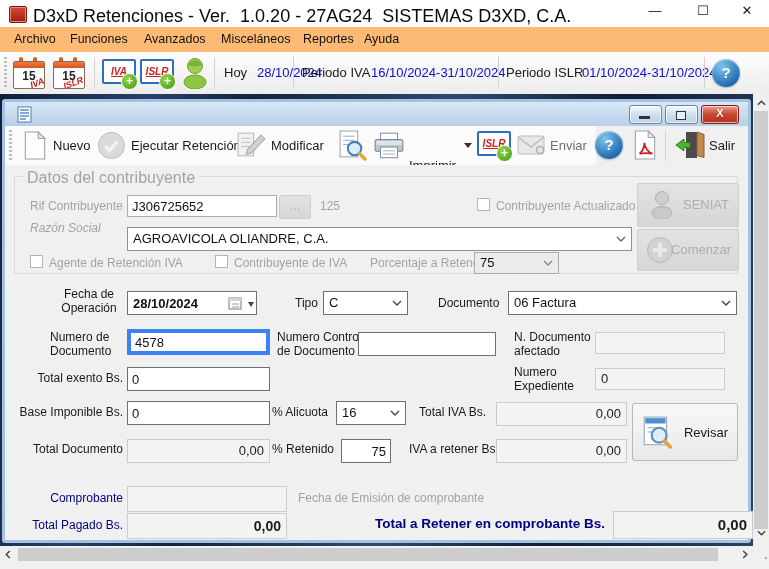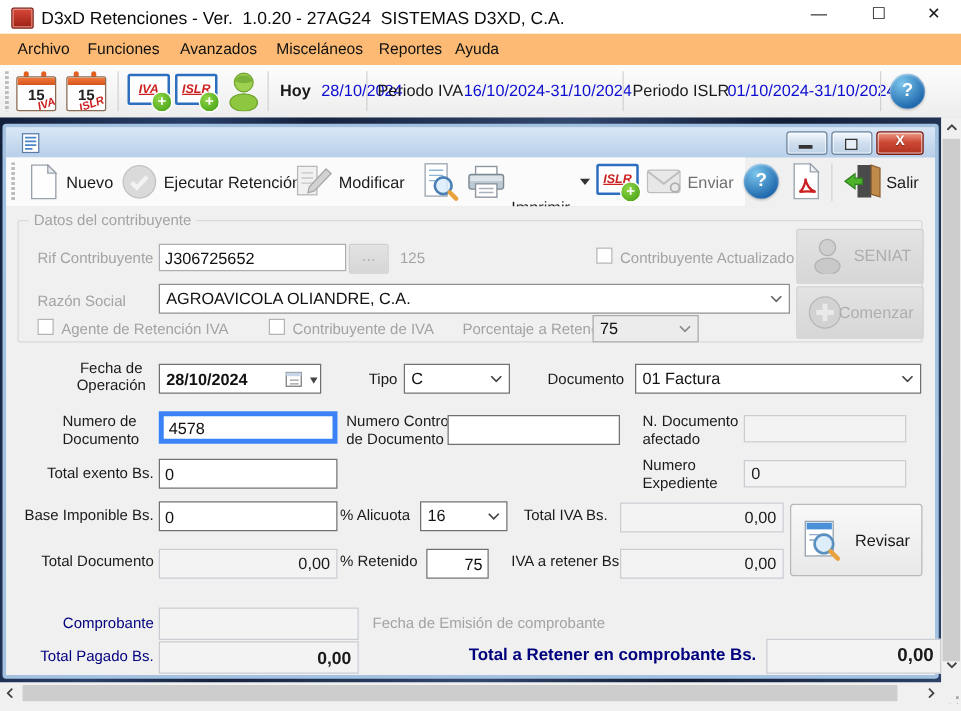--- a/index.html
+++ b/index.html
@@ -4,21 +4,21 @@
 <style>
   html,body{margin:0;padding:0;}
   body{width:769px;height:569px;position:relative;overflow:hidden;
        font-family:"Liberation Sans",sans-serif;background:#f0f0f0;
        outline:1px solid #7a7a7a;}
   .abs{position:absolute;}
   
   .titlebar{left:0;top:0;width:769px;height:27px;background:#ffffff;}
   .app-ico{left:9px;top:6px;width:16px;height:15px;background:linear-gradient(#d8493a,#9c2014);
            border:1px solid #7e1a10;border-radius:2px;box-shadow:inset 0 0 0 1px #e8887d;}
-  .wtitle{left:33px;top:6px;font-size:14px;color:#0a0a0a;white-space:pre;}
+  .wtitle{left:33px;top:6px;font-size:18px;color:#0a0a0a;white-space:pre;}
   .wbtn{width:34px;height:22px;top:0;text-align:center;line-height:22px;font-size:13px;color:#1a1a1a;}
   
   .menubar{left:0;top:27px;width:769px;height:25px;background:#fdba74;}
   .mitem{top:5px;font-size:12.5px;color:#111;}
   
   .toolbar{left:0;top:52px;width:769px;height:42px;background:linear-gradient(#fdfdfd,#ededed);
            border-bottom:1px solid #d9d9d9;}
   .grip{width:3px;background:repeating-linear-gradient(to bottom,#bdbdbd 0 2px,transparent 2px 4px);}
   .tsep{width:1px;background:#d2d2d2;}
   .tlabel{font-size:13px;color:#1a1a1a;}
@@ -65,21 +65,21 @@
   .cb-label.dis{color:#6e6e6e;}
   .dd-arrow{width:0;height:0;border-left:4px solid transparent;border-right:4px solid transparent;
             border-top:5px solid #333;}
   
   .form{left:0;top:63px;width:743px;height:375px;background:#f0f0f0;}
   .lbl{font-size:12px;color:#1a1a1a;}
   .lbl.gray{color:#a3a3a3;}
   .lbl.navy{color:#00007d;}
   .rlbl{text-align:right;}
   .groupbox{border:1px solid #d9d9d9;border-radius:2px;}
-  .gtitle{position:absolute;left:8px;top:-8px;background:#f0f0f0;padding:0 4px;font-size:12px;color:#a3a3a3;}
+  .gtitle{position:absolute;left:8px;top:-8px;background:#f0f0f0;padding:0 4px;font-size:16px;color:#a3a3a3;}
   .tbox{background:#fff;border:1px solid #8f8f8f;font-size:13px;color:#111;padding:0 4px;
         box-sizing:border-box;outline:none;font-family:"Liberation Sans",sans-serif;}
   .tbox.soft{border-color:#abadb3;}
   .tbox.focus{border:4px solid #3b82f6;}
   .dbox{background:#f3f3f3;border:1px solid #c9cdd2;font-size:13px;color:#1a1a1a;padding:0 5px;
         box-sizing:border-box;line-height:20px;}
   .dbox.money{text-align:right;}
   .combo{background:#fff;border:1px solid #8f8f8f;box-sizing:border-box;font-size:13px;color:#111;}
   .combo .val{position:absolute;left:5px;top:3px;}
   .chev{position:absolute;right:5px;top:50%;margin-top:-3px;}
@@ -153,21 +153,21 @@
     <div class="tax-plus">+</div>
   </div>
 
   <svg class="abs" style="left:182px;top:5px;" width="26" height="32" viewBox="0 0 26 32">
     <ellipse cx="13" cy="25" rx="11" ry="7" fill="#8dc63f" stroke="#6fa32e"></ellipse>
     <circle cx="13" cy="9" r="7.5" fill="#9ed14f" stroke="#6fa32e"></circle>
     <path d="M6 8 a7.5 7.5 0 0 1 14 0 q-7 3 -14 0z" fill="#7ab23a"></path>
   </svg>
 
   <div class="abs tsep" style="left:214px;top:5px;height:32px;"></div>
-  <span class="abs tlabel" style="left:224px;top:13px;font-weight:bold;">Hoy</span>
+  <span class="abs tlabel" style="left:224px;top:13px;">Hoy</span>
   <span class="abs tdate" style="left:257px;top:13px;">28/10/2024</span>
 
   <div class="abs tsep" style="left:293px;top:5px;height:32px;"></div>
   <span class="abs tlabel" style="left:302px;top:13px;">Periodo IVA</span>
   <span class="abs tdate" style="left:371px;top:13px;">16/10/2024-31/10/2024</span>
 
   <div class="abs tsep" style="left:498px;top:5px;height:32px;"></div>
   <span class="abs tlabel" style="left:506px;top:13px;">Periodo ISLR</span>
   <span class="abs tdate" style="left:582px;top:13px;">01/10/2024-31/10/2024</span>
 
@@ -288,21 +288,21 @@
       <span class="abs lbl gray" style="left:491px;top:34px;">Contribuyente Actualizado</span>
 
       <div class="abs graybtn" style="left:632px;top:18px;width:100px;height:42px;">
         <svg style="position:absolute;left:12px;top:6px;" width="24" height="29" viewBox="0 0 24 29">
           <ellipse cx="12" cy="23" rx="10" ry="6.5" fill="#c9c9c9" stroke="#b2b2b2"></ellipse>
           <circle cx="12" cy="8" r="6.5" fill="#cfcfcf" stroke="#b2b2b2"></circle>
         </svg>
         <span class="blabel" style="position:absolute;right:9px;top:13px;">SENIAT</span>
       </div>
 
-      <span class="abs lbl gray" style="left:25px;top:69px;">Razón Social</span>
+      <span class="abs lbl gray" style="left:25px;top:56px;font-style:italic;">Razón Social</span>
       <div class="abs combo" style="left:122px;top:62px;width:505px;height:24px;">
         <span class="val">AGROAVICOLA OLIANDRE, C.A.</span>
         <svg class="chev" width="10" height="6" viewBox="0 0 10 6">
             <polyline points="1,1 5,5 9,1" fill="none" stroke="#666" stroke-width="1.4"></polyline>
           </svg>
       </div>
 
       <div class="abs graybtn" style="left:632px;top:64px;width:100px;height:40px;">
         <svg style="position:absolute;left:8px;top:6px;" width="28" height="28" viewBox="0 0 28 28">
           <circle cx="14" cy="14" r="12.5" fill="#d2d2d2" stroke="#b8b8b8"></circle>
@@ -336,21 +336,21 @@
       </div>
       <span class="abs lbl" style="left:290px;top:131px;">Tipo</span>
       <div class="abs combo" style="left:318px;top:126px;width:85px;height:24px;border-color:#707070;">
         <span class="val">C</span>
         <svg class="chev" width="10" height="6" viewBox="0 0 10 6">
             <polyline points="1,1 5,5 9,1" fill="none" stroke="#444" stroke-width="1.4"></polyline>
           </svg>
       </div>
       <span class="abs lbl" style="left:433px;top:131px;">Documento</span>
       <div class="abs combo" style="left:503px;top:126px;width:229px;height:24px;border-color:#707070;">
-        <span class="val">01 Factura</span>
+        <span class="val">06 Factura</span>
         <svg class="chev" width="10" height="6" viewBox="0 0 10 6">
             <polyline points="1,1 5,5 9,1" fill="none" stroke="#444" stroke-width="1.4"></polyline>
           </svg>
       </div>
 
       <div class="abs lbl" style="left:45px;top:165px;width:75px;">Numero de Documento</div>
       <input class="abs tbox focus" style="left: 122px; top: 164px; width: 143px; height: 26px;" value="4578">
       <div class="abs lbl" style="left:272px;top:165px;width:85px;">Numero Control de Documento</div>
       <input class="abs tbox" style="left: 353px; top: 167px; width: 138px; height: 24px; border-color: rgb(112, 112, 112);" value="">
       <div class="abs lbl" style="left:509px;top:165px;width:82px;">N. Documento afectado</div>

